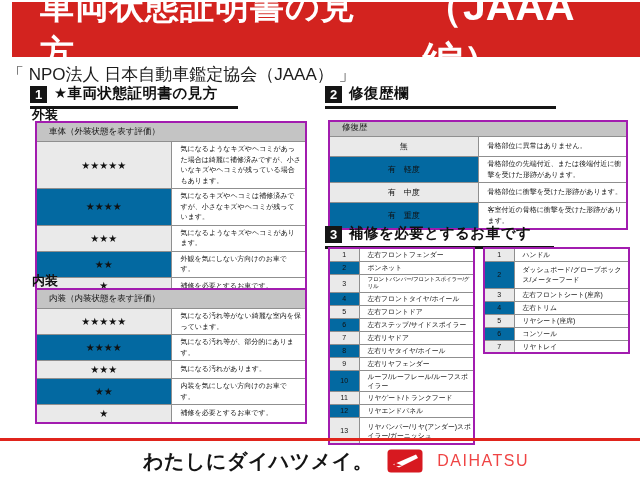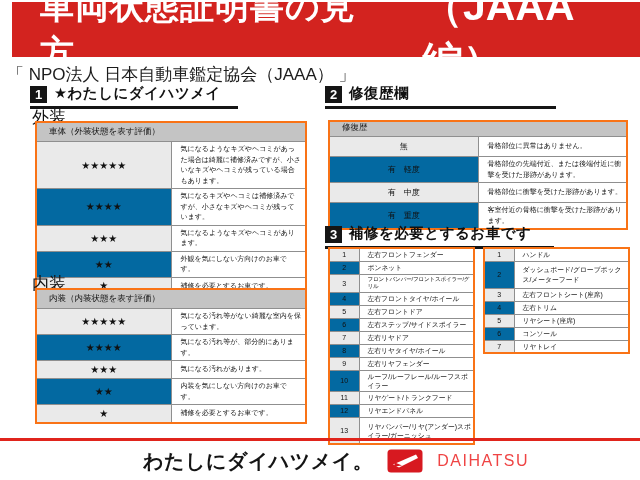--- a/index.html
+++ b/index.html
@@ -18,26 +18,26 @@
   
   .sec-head { position:absolute; display:flex; align-items:flex-end; gap:7px;
     border-bottom:3px solid #151515; padding-bottom:3px; }
   .sec-badge { width:17px; height:17px; background:#151515; color:#fff;
     font-size:13px; font-weight:bold; display:flex; align-items:center; justify-content:center; }
   .sec-title { font-size:14.5px; font-weight:bold; color:#111; letter-spacing:0.5px; }
   #sec1-head { left:30px; top:84px; width:208px; }
   #sec2-head { left:325px; top:84px; width:231px; }
   #sec3-head { left:325px; top:224px; width:229px; }
 
-  .sub-label { position:absolute; font-size:17px; font-weight:normal; color:#111; }
+  .sub-label { position:absolute; font-size:13px; font-weight:bold; color:#111; }
 
   
   table { border-collapse:collapse; table-layout:fixed; position:absolute; background:#fff; }
   table, td, th { border:1px solid #8f8f8f; }
-  table { border:2px solid #f97316; }
+  table { border:2px solid #a21caf; }
   td { vertical-align:middle; }
   .hdr td { background:#c4c4c4; font-size:8.5px; padding:3px 0 3px 12px; height:17px; color:#111; }
   .cell-key { text-align:center; color:#111; }
   .odd  .cell-key { background:#eaeaea; }
   .even .cell-key { background:#0369a1; }
   .cell-desc { background:#fff; font-size:7px; line-height:1.5; padding:2px 4px 2px 9px; color:#111; }
 
   .star-table { width:272px; }
   .star-table .cell-key { width:57px; font-size:10px; letter-spacing:0; }
   .star-table td { height:18px; }
@@ -75,21 +75,21 @@
 
   <div id="banner">
     <span class="t1">車両状態証明書の見方</span>
     <span class="t2">（JAAA編）</span>
   </div>
 
   <div id="subtitle">「 NPO法人 日本自動車鑑定協会（JAAA） 」</div>
 
   <div id="sec1-head" class="sec-head">
     <span class="sec-badge">1</span>
-    <span class="sec-title">★わたしにダイハツメイ</span>
+    <span class="sec-title">★車両状態証明書の見方</span>
   </div>
 
   <div class="sub-label" style="left:32px; top:106px;">外装</div>
   <table id="gaiso-table" class="star-table">
     <tbody>
         <tr class="hdr">
           <td colspan="2">車体（外装状態を表す評価）</td>
         </tr>
     <tr class="odd tall">
       <td class="cell-key">★★★★★</td>

